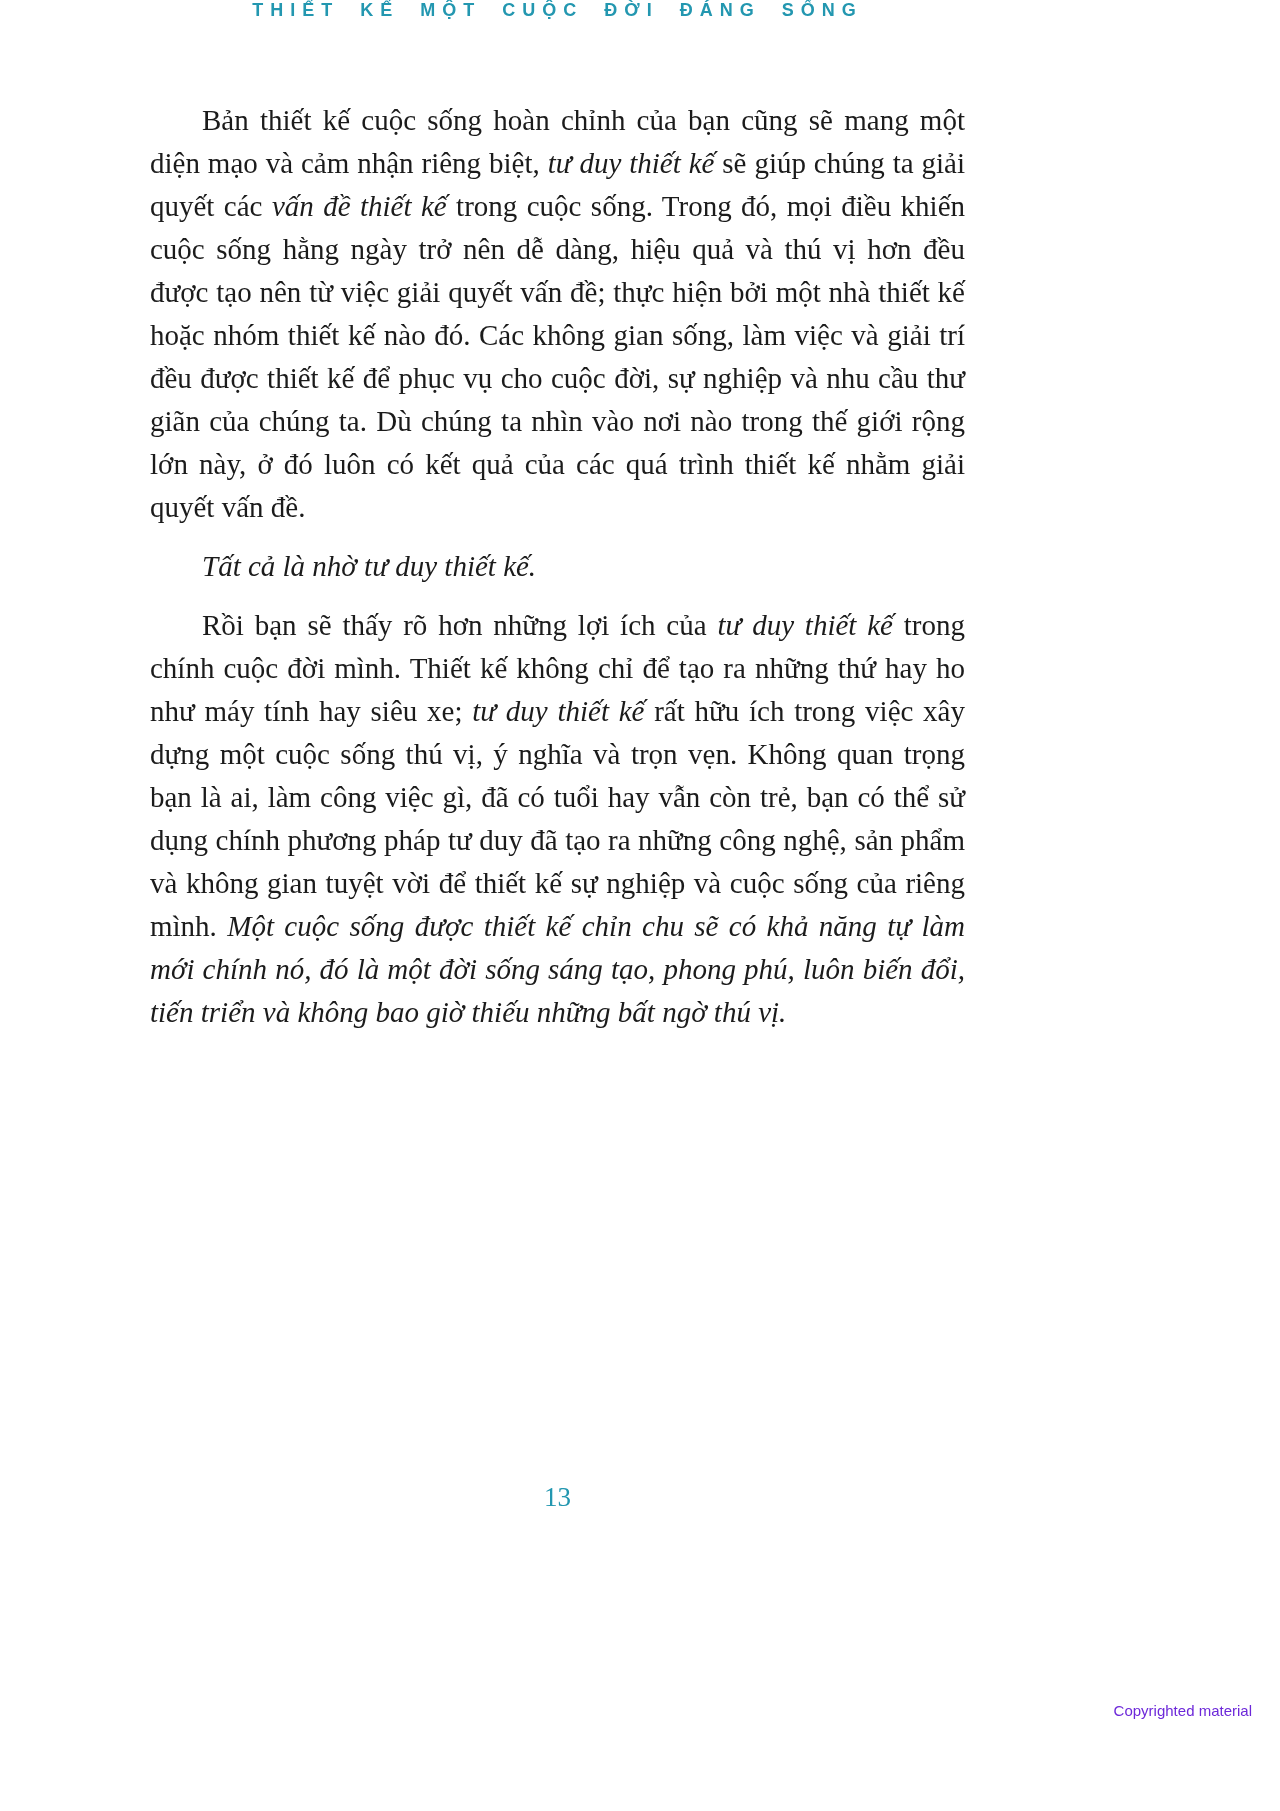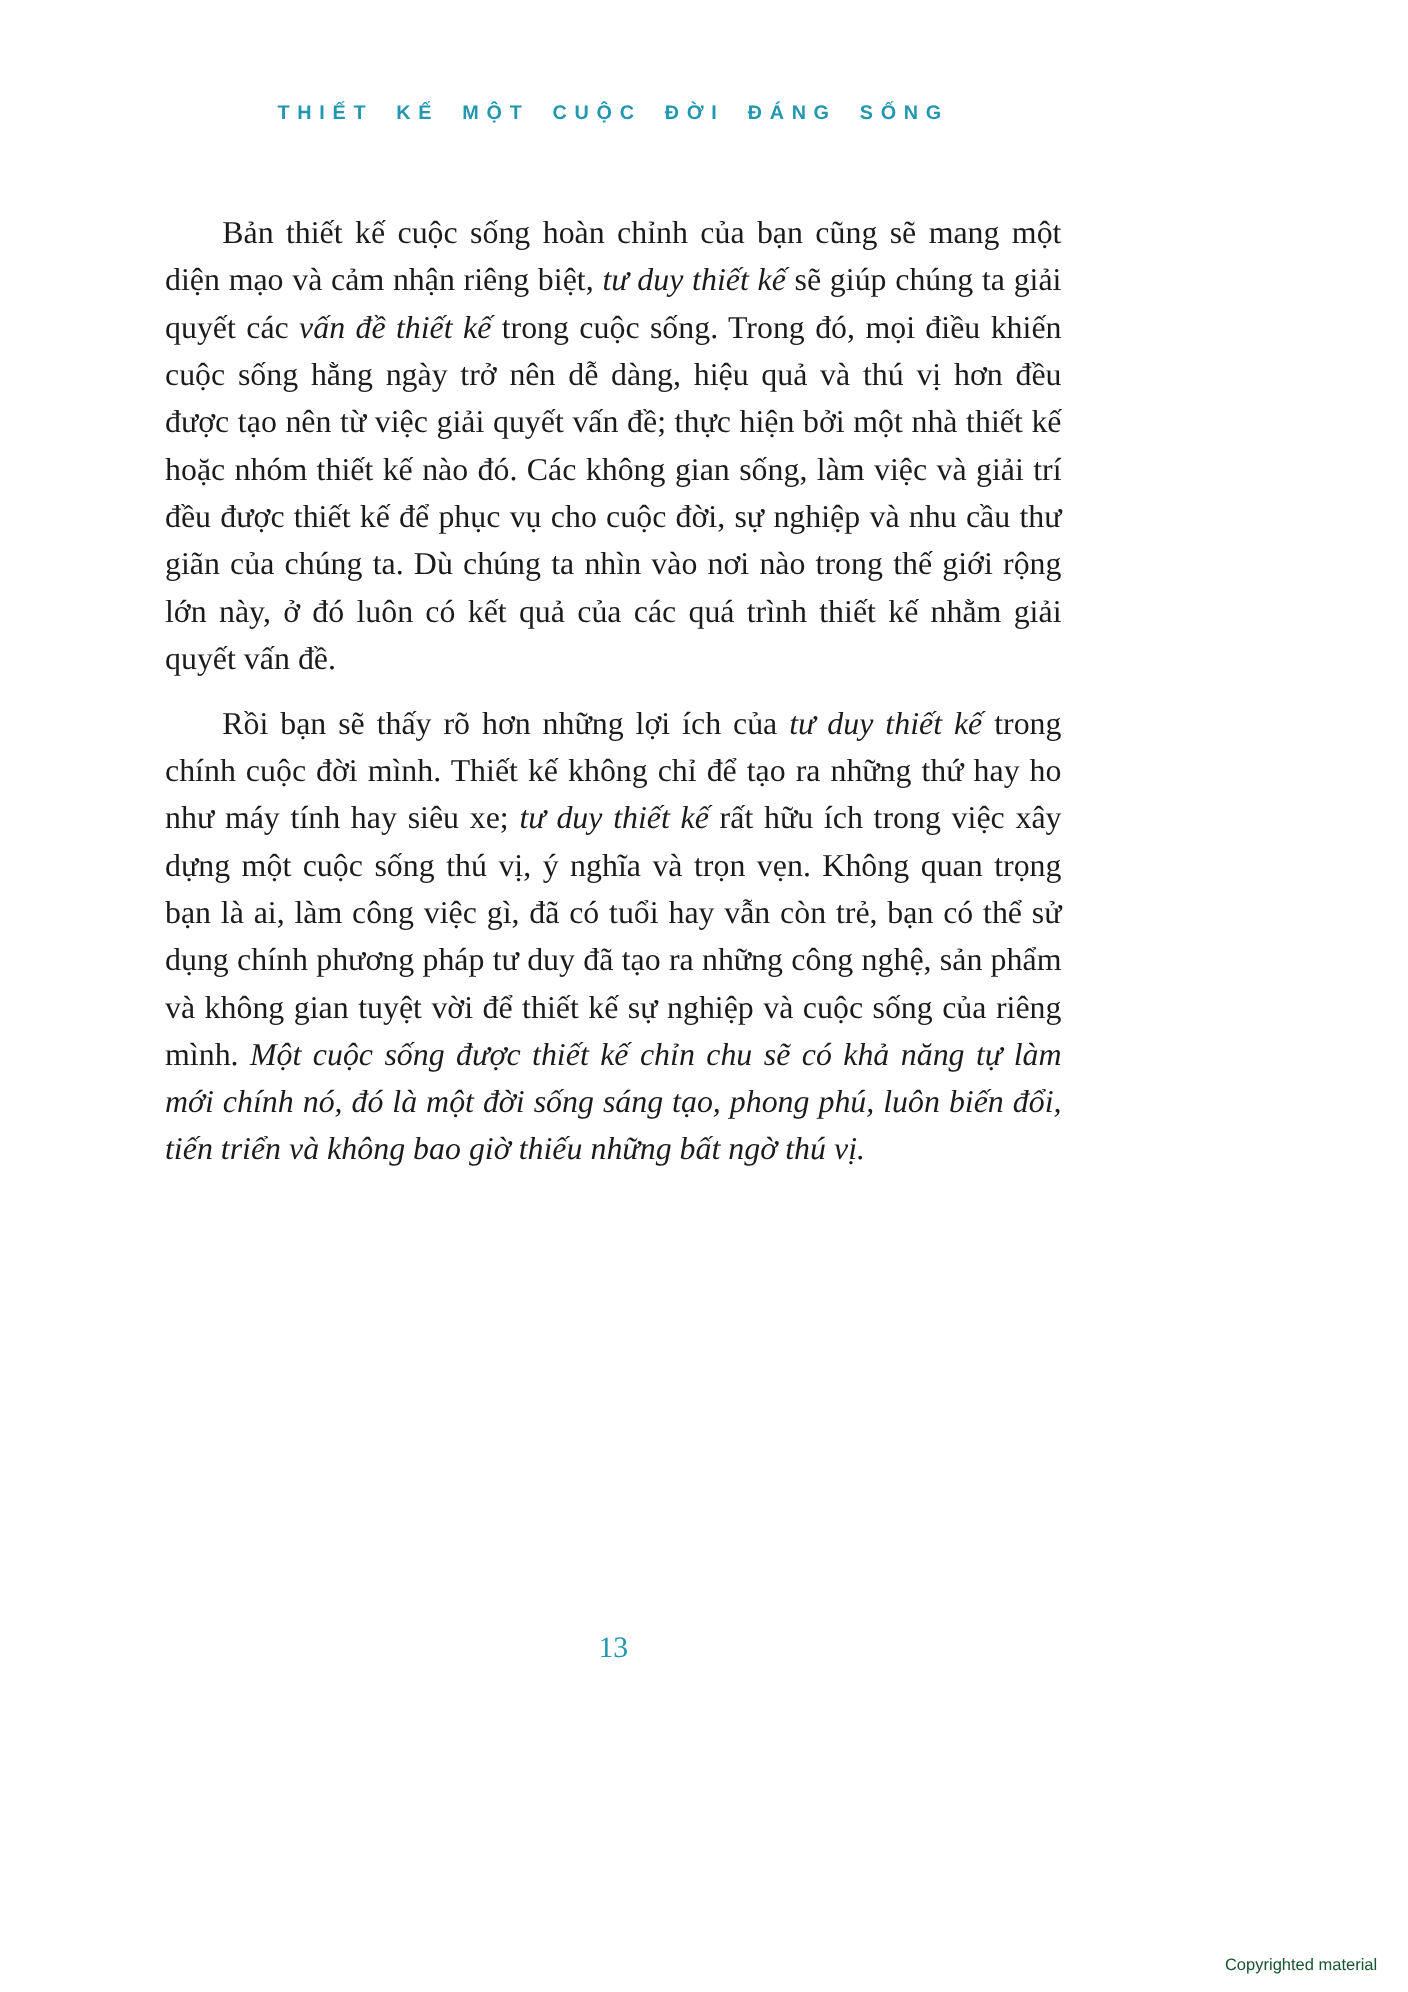--- a/index.html
+++ b/index.html
@@ -14,21 +14,20 @@
     font-family: "Liberation Serif", serif;
     overflow: hidden;
   }
   .page {
     position: relative;
     width: 1280px;
     height: 1811px;
     background: #ffffff;
   }
   .running-head {
-    padding-top: 92px;
     margin-left: 150px;
     width: 815px;
     text-align: center;
     font-family: "Liberation Sans", sans-serif;
     font-weight: bold;
     font-size: 18px;
     letter-spacing: 7px;
     word-spacing: 9px;
     color: #2397b0;
     margin-bottom: 78px;
@@ -55,36 +54,37 @@
     left: 150px;
     width: 815px;
     text-align: center;
     font-family: "Liberation Serif", serif;
     font-weight: normal;
     font-size: 27px;
     color: #2397b0;
   }
   .watermark {
     position: absolute;
-    top: 1778px;
+    top: 1702px;
     right: 28px;
     font-family: "Liberation Sans", sans-serif;
     font-size: 15px;
-    color: #14532d;
+    color: #6d28d9;
   }
 </style>
 </head>
 <body>
 
 <div class="page">
 
   <header class="running-head">THIẾT KẾ MỘT CUỘC ĐỜI ĐÁNG SỐNG</header>
 
   <main class="body-text" id="body-text">
       <p><span>Bản thiết kế cuộc sống hoàn chỉnh của bạn cũng sẽ mang một diện mạo và cảm nhận riêng biệt, </span><em>tư duy thiết kế</em><span> sẽ giúp chúng ta giải quyết các </span><em>vấn đề thiết kế</em><span> trong cuộc sống. Trong đó, mọi điều khiến cuộc sống hằng ngày trở nên dễ dàng, hiệu quả và thú vị hơn đều được tạo nên từ việc giải quyết vấn đề; thực hiện bởi một nhà thiết kế hoặc nhóm thiết kế nào đó. Các không gian sống, làm việc và giải trí đều được thiết kế để phục vụ cho cuộc đời, sự nghiệp và nhu cầu thư giãn của chúng ta. Dù chúng ta nhìn vào nơi nào trong thế giới rộng lớn này, ở đó luôn có kết quả của các quá trình thiết kế nhằm giải quyết vấn đề.</span></p>
+      <p><em>Tất cả là nhờ tư duy thiết kế.</em></p>
       <p><span>Rồi bạn sẽ thấy rõ hơn những lợi ích của </span><em>tư duy thiết kế</em><span> trong chính cuộc đời mình. Thiết kế không chỉ để tạo ra những thứ hay ho như máy tính hay siêu xe; </span><em>tư duy thiết kế</em><span> rất hữu ích trong việc xây dựng một cuộc sống thú vị, ý nghĩa và trọn vẹn. Không quan trọng bạn là ai, làm công việc gì, đã có tuổi hay vẫn còn trẻ, bạn có thể sử dụng chính phương pháp tư duy đã tạo ra những công nghệ, sản phẩm và không gian tuyệt vời để thiết kế sự nghiệp và cuộc sống của riêng mình. </span><em>Một cuộc sống được thiết kế chỉn chu sẽ có khả năng tự làm mới chính nó, đó là một đời sống sáng tạo, phong phú, luôn biến đổi, tiến triển và không bao giờ thiếu những bất ngờ thú vị.</em></p>
     </main>
 
   <div class="page-number">13</div>
 
   <div class="watermark">Copyrighted material</div>
 
 </div>
 
 </body></html>

